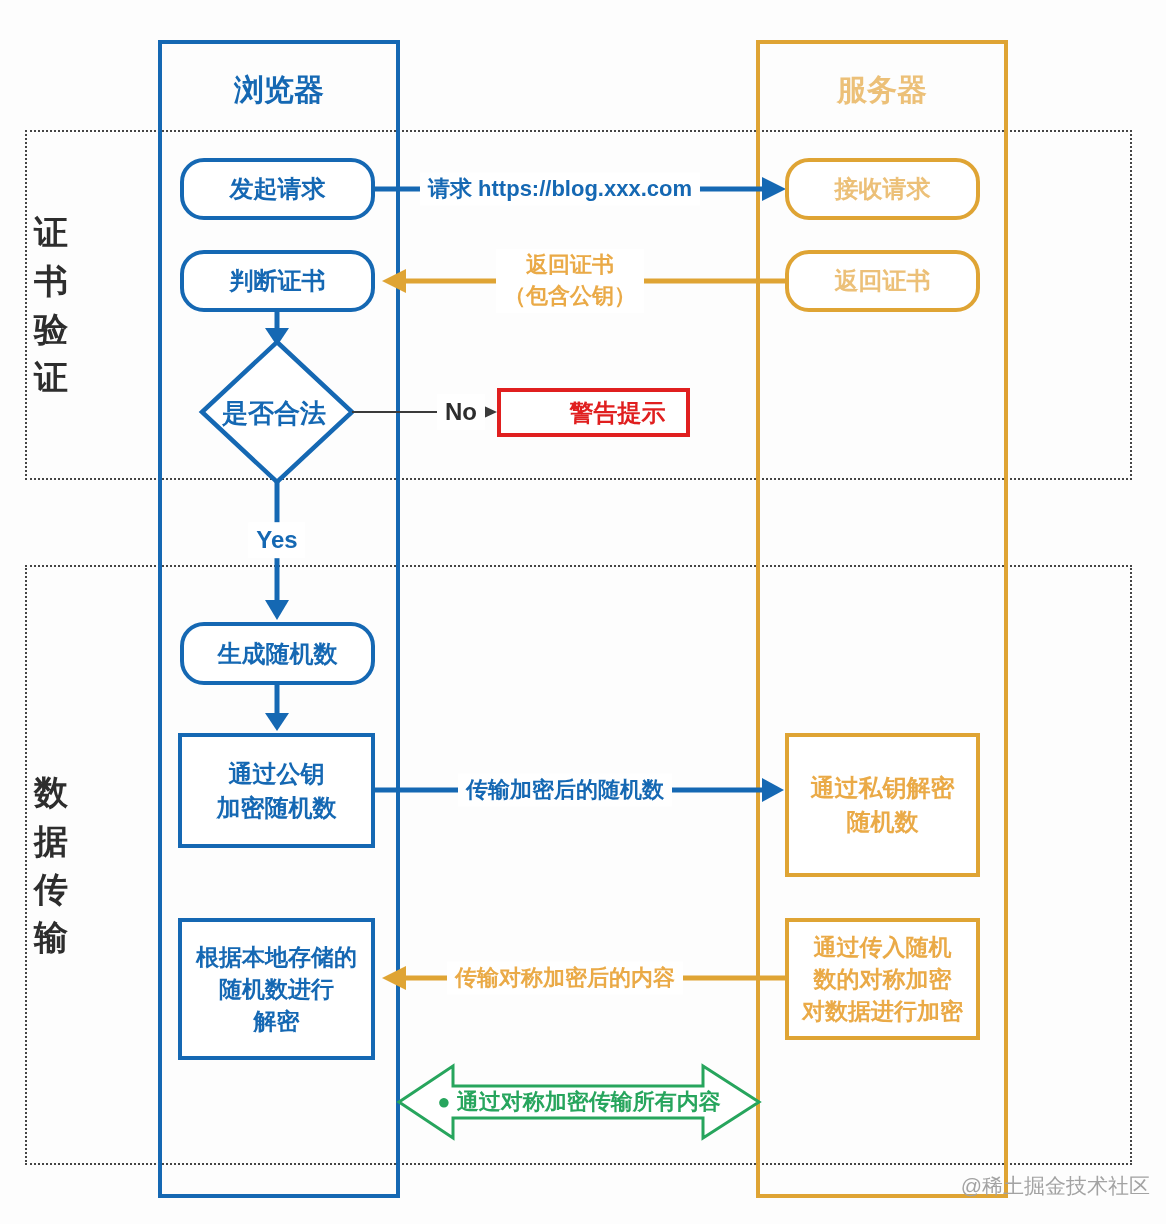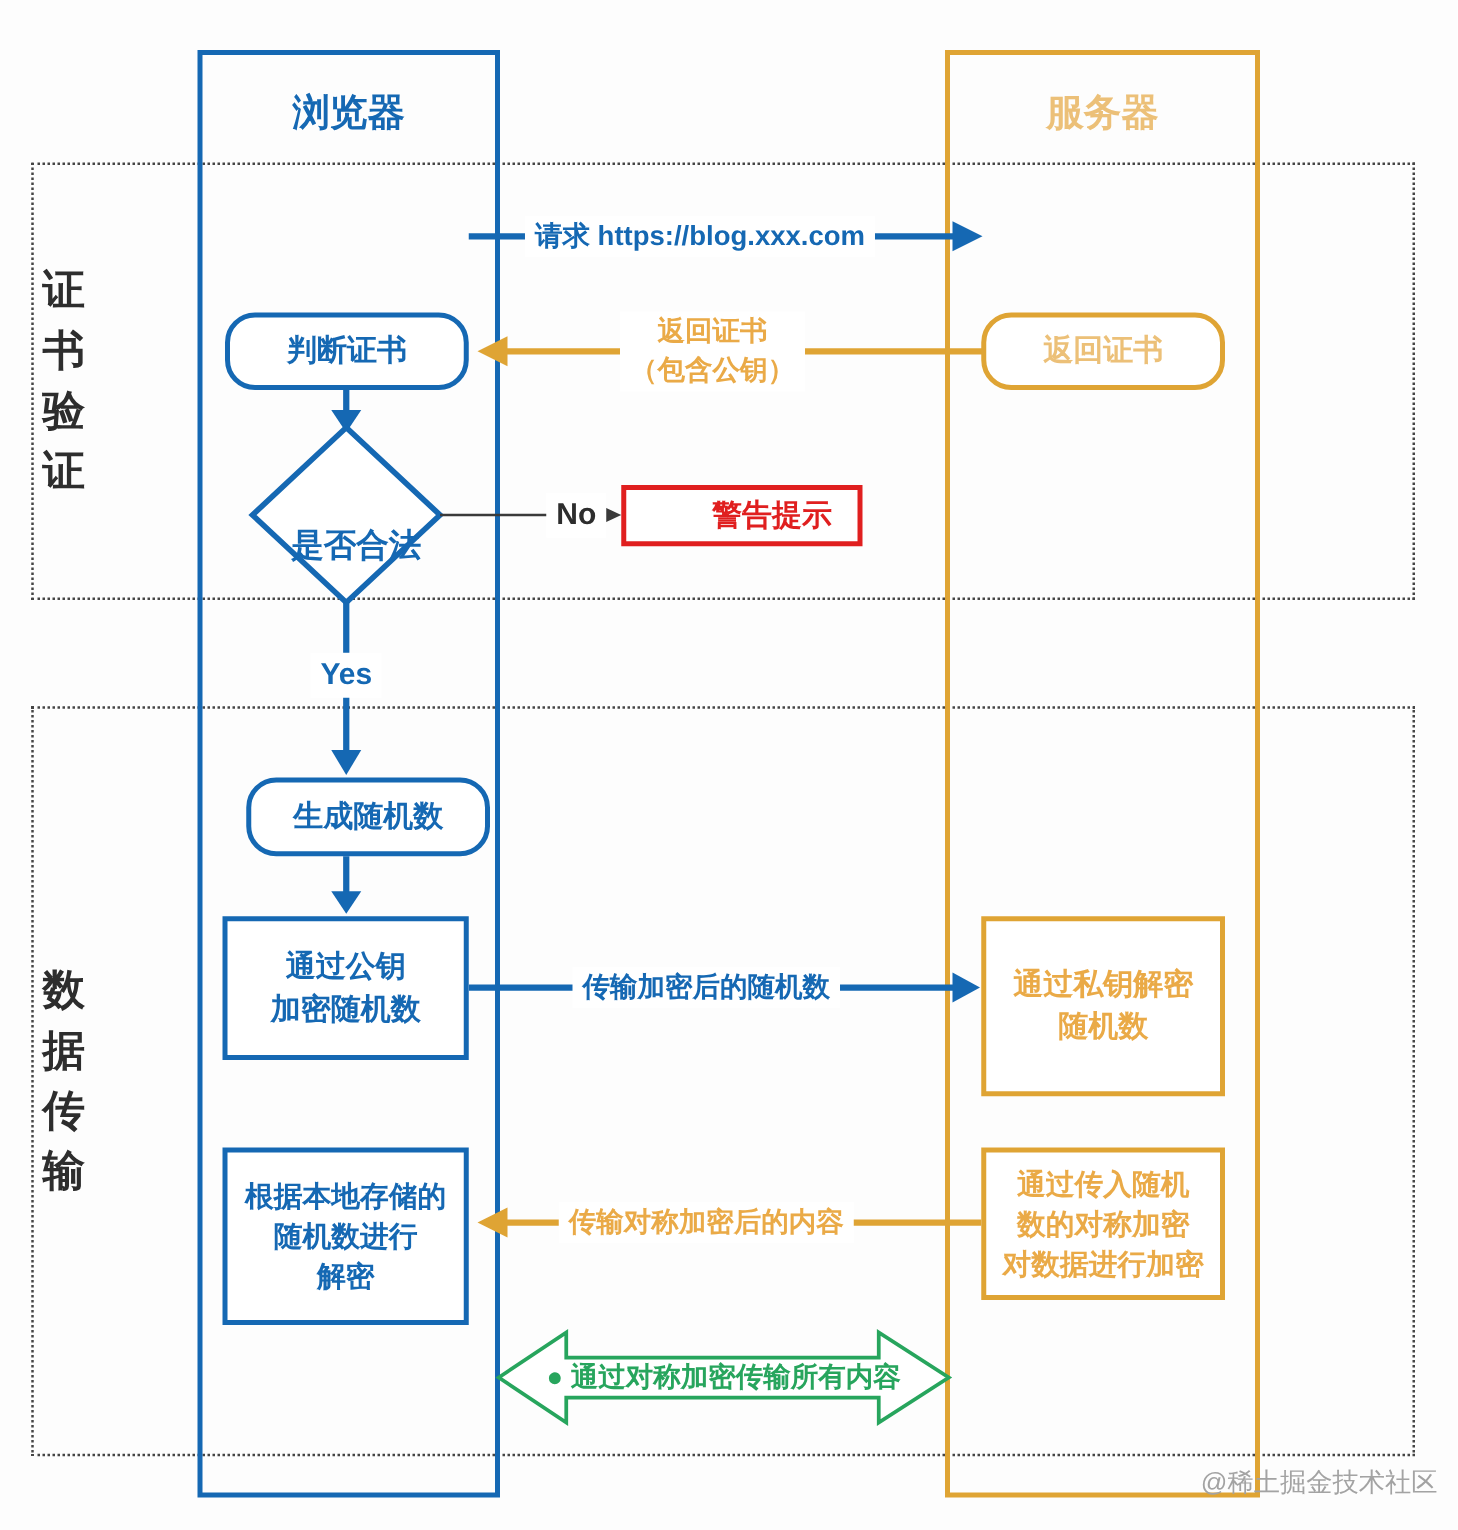--- a/index.html
+++ b/index.html
@@ -37,28 +37,28 @@
   .b-blue{border:4px solid var(--blue); color:var(--blue); font-size:24px;}
   .b-yellow{border:4px solid var(--yellow); color:var(--yellow-pale); font-size:24px;}
   .b-yellow.deep{color:var(--yellow-mid);}
   .b-red{border:4px solid var(--red); color:var(--red); font-size:24px;}
 
   .n-initiate{left:180px; top:158px; width:195px; height:62px;}
   .n-receive{left:785px; top:158px; width:195px; height:62px;}
   .n-judge{left:180px; top:250px; width:195px; height:62px;}
   .n-return{left:785px; top:250px; width:195px; height:62px;}
   .n-warning{left:497px; top:388px; width:193px; height:49px;padding-left:48px;}
-  .n-generate{left:197px; top:622px; width:195px; height:63px;}
+  .n-generate{left:180px; top:622px; width:195px; height:63px;}
   .n-encrypt-pub{left:178px; top:733px; width:197px; height:115px;}
   .n-decrypt-priv{left:785px; top:733px; width:195px; height:144px;}
   .n-decrypt-local{left:178px; top:918px; width:197px; height:142px; font-size:23px;}
   .n-sym-encrypt{left:785px; top:918px; width:195px; height:122px; font-size:23px;}
 
-  .diamond-label{position:absolute; z-index:4; left:215px; top:396px; width:140px; text-align:center;
-    font-size:26px; font-weight:bold; color:var(--blue); background:transparent;margin-top:23px;}
+  .diamond-label{position:absolute; z-index:4; left:204px; top:396px; width:140px; text-align:center;
+    font-size:26px; font-weight:bold; color:var(--blue); background:transparent;}
 
   
   .edge-label{position:absolute; z-index:5; transform:translate(-50%,-50%); background:#fff;
     padding:1px 8px; font-weight:bold; white-space:pre-line; text-align:center; line-height:1.4; font-size:22px;}
   .el-blue{color:var(--blue);}
   .el-yellow{color:var(--yellow-mid);}
   .el-dark{color:var(--dark); font-size:24px;}
   .el-green{color:var(--green); background:transparent; font-size:22px;}
 
   .watermark{position:absolute; right:16px; top:1172px; z-index:6; color:var(--gray); font-size:21px;}
@@ -110,20 +110,22 @@
 
     <line x1="375" y1="790" x2="764" y2="790" style="stroke:var(--blue)" stroke-width="5"></line>
     <polygon points="762,778 762,802 784,790" style="fill:var(--blue)"></polygon>
 
     <line x1="787" y1="978" x2="404" y2="978" style="stroke:var(--yellow)" stroke-width="5"></line>
     <polygon points="406,966 406,990 382,978" style="fill:var(--yellow)"></polygon>
 
     <polygon points="399,1102 453,1066 453,1086 703,1086 703,1066 759,1102 703,1138 703,1118 453,1118 453,1138" fill="#ffffff" style="stroke:var(--green)" stroke-width="3"></polygon>
   </svg>
 
+  <div class="node rounded b-blue n-initiate">发起请求</div>
+  <div class="node rounded b-yellow n-receive">接收请求</div>
   <div class="node rounded b-blue n-judge">判断证书</div>
   <div class="node rounded b-yellow n-return">返回证书</div>
   <div class="diamond-label">是否合法</div>
   <div class="node b-red n-warning">警告提示</div>
   <div class="node rounded b-blue n-generate">生成随机数</div>
   <div class="node b-blue n-encrypt-pub">通过公钥
 加密随机数</div>
   <div class="node b-yellow deep n-decrypt-priv">通过私钥解密
 随机数</div>
   <div class="node b-blue n-decrypt-local">根据本地存储的

